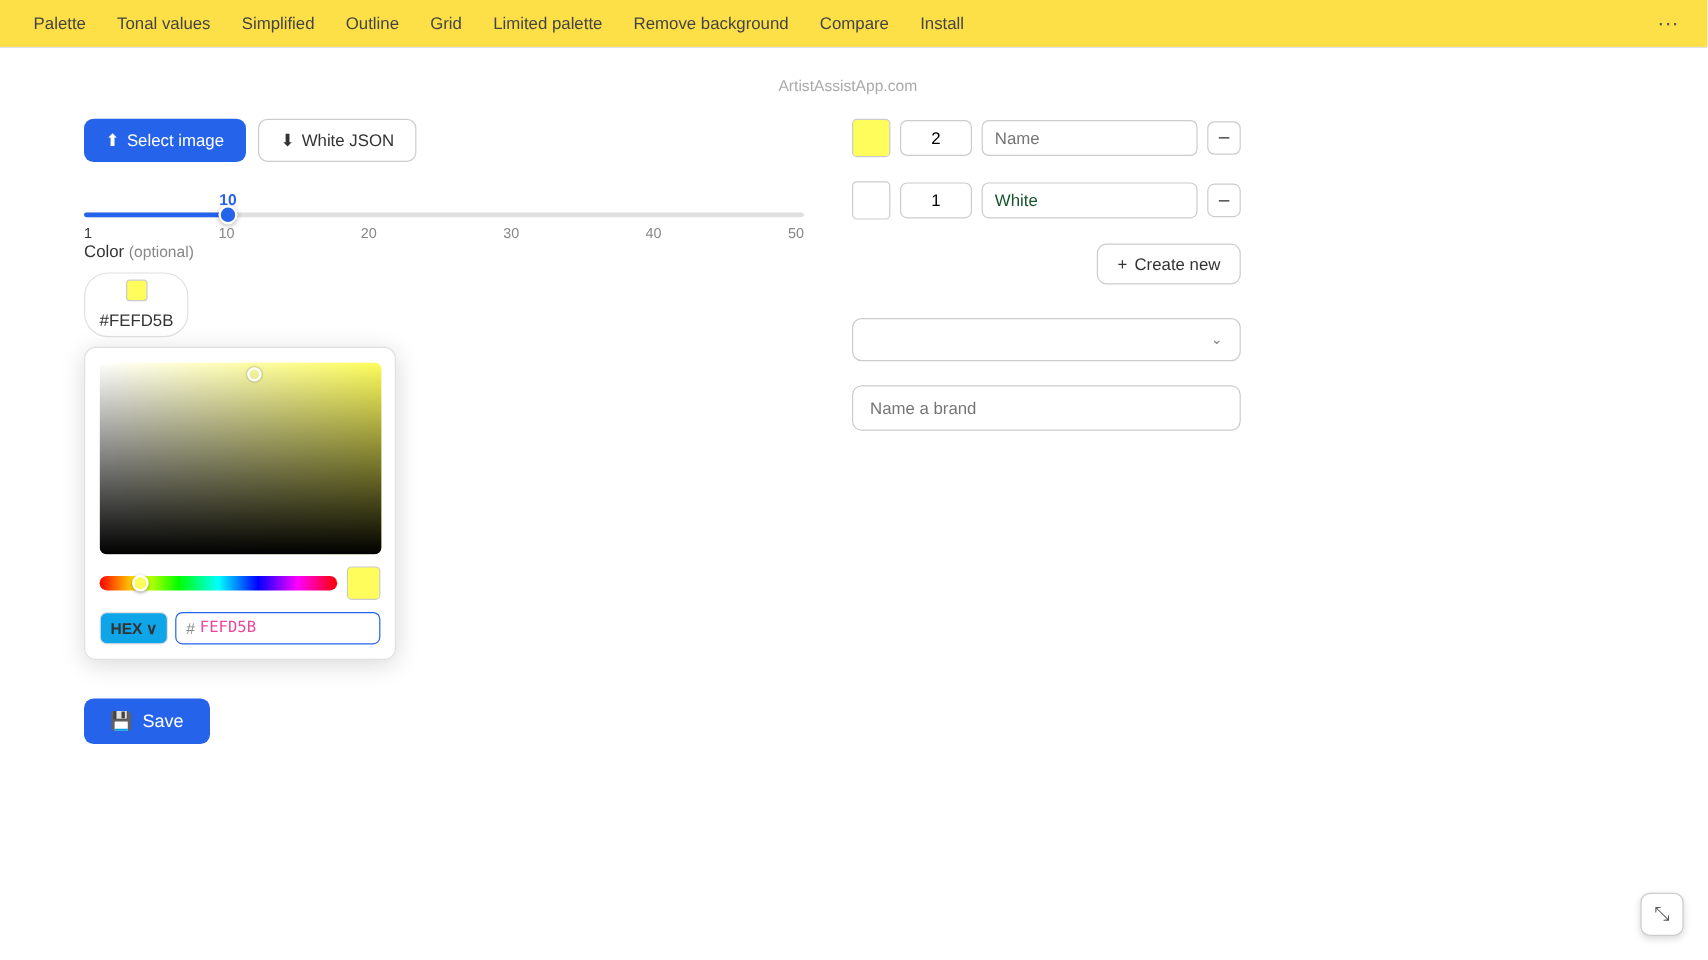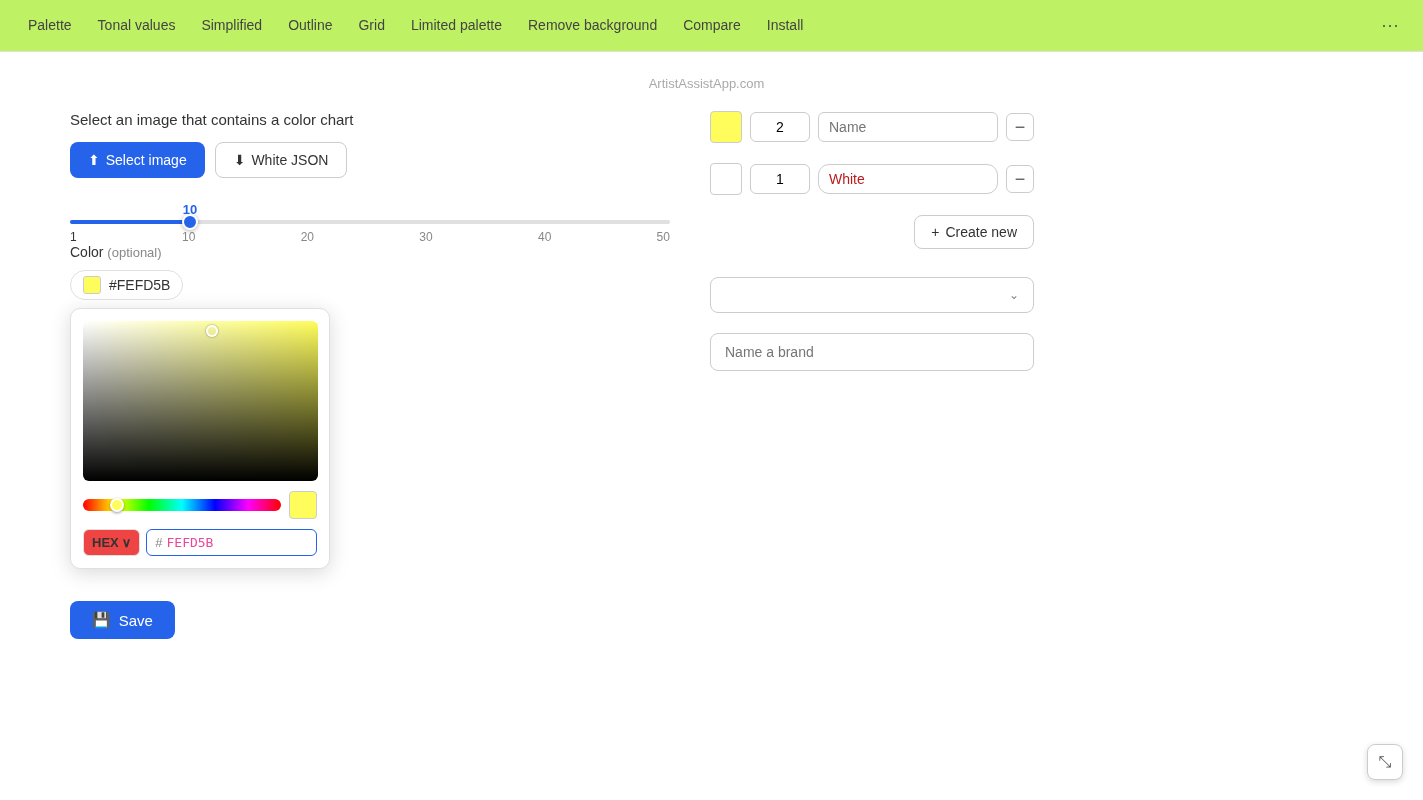--- a/index.html
+++ b/index.html
@@ -1,21 +1,21 @@
 <!DOCTYPE html>
 <html><head>
   <meta charset="utf-8">
   <style>
     * { box-sizing: border-box; margin: 0; padding: 0; }
     body { font-family: -apple-system, BlinkMacSystemFont, 'Segoe UI', sans-serif; background: #fff; font-size: 14px; color: #333; overflow-x: hidden; }
 
     
     .nav-bar {
       display: flex; align-items: center; border-bottom: 1px solid #e0e0e0;
-      padding: 0 16px; background: #bef264; height: 52px; gap: 2px;
+      padding: 0 16px; background: #fde047; height: 40px; gap: 2px;
     }
     .nav-item {
       padding: 8px 12px; cursor: pointer; color: #444; border-bottom: 2px solid transparent;
       white-space: nowrap; font-size: 14px; height: 52px; display: flex; align-items: center;
     }
     .nav-item.active { color: #1a73e8; border-bottom: 2px solid #1a73e8; font-weight: 500; }
     .nav-more { margin-left: auto; padding: 8px; cursor: pointer; font-size: 18px; color: #555; }
 
     
     .main-content {
@@ -45,21 +45,21 @@
     .color-swatch.yellow { background: #FEFD5B; }
     .color-swatch.white { background: #fff; border: 1px solid #ccc; }
     .num-input {
       width: 60px; padding: 6px 8px; border: 1px solid #ccc; border-radius: 6px;
       font-size: 14px; text-align: center;
     }
     .name-input {
       width: 180px; padding: 6px 10px; border: 1px solid #ccc; border-radius: 6px;
       font-size: 14px; color: #999;
     }
-    .name-input.filled { color: #b91c1c; border-radius: 11px; }
+    .name-input.filled { color: #14532d; }
     .minus-btn {
       width: 28px; height: 28px; border: 1px solid #ccc; border-radius: 6px;
       background: #fff; cursor: pointer; font-size: 18px; display: flex; align-items: center;
       justify-content: center; color: #555; line-height: 1;
     }
 
     
     .section-label {
       font-size: 15px; color: #333; margin-bottom: 14px;
     }
@@ -115,21 +115,21 @@
     }
 
     
     .color-section { margin-bottom: 16px; }
     .color-section-label { font-size: 14px; margin-bottom: 10px; }
     .color-section-label .optional { color: #888; font-size: 13px; }
 
     .color-pill {
       display: inline-flex; align-items: center; gap: 8px;
       border: 1px solid #e0e0e0; border-radius: 20px; padding: 5px 12px;
-      cursor: pointer; font-size: 14px; font-weight: 500; background: #fff;
+      cursor: pointer; font-size: 14px; font-weight: 500; background: #fff; flex-direction: column;
     }
     .color-pill-swatch {
       width: 18px; height: 18px; border-radius: 3px; background: #FEFD5B;
       border: 1px solid #ccc;
     }
 
     
     .color-picker-popup {
       background: #fff; border: 1px solid #e0e0e0; border-radius: 10px;
       padding: 12px; box-shadow: 0 4px 20px rgba(0,0,0,0.15);
@@ -172,21 +172,21 @@
     }
 
     
     .hex-row {
       display: flex; align-items: center; gap: 6px;
     }
     .hex-label-btn {
       display: flex; align-items: flex-end; gap: 3px;
       font-size: 13px; font-weight: 600; color: #333; cursor: pointer;
       border: 1px solid #e0e0e0; border-radius: 6px; padding: 5px 8px;
-      background: #ef4444;
+      background: #0ea5e9;
     }
     .hex-input-wrapper {
       flex: 1; display: flex; align-items: center; gap: 4px;
       border: 1px solid #2563eb; border-radius: 6px; padding: 5px 8px;
       background: #fff;
     }
     .hex-hash { color: #888; font-size: 13px; }
     .hex-input {
       border: none; outline: none; font-size: 13px; width: 100%;
       font-family: monospace; color: #ec4899;
@@ -242,21 +242,20 @@
   <div class="nav-more">···</div>
 </nav>
 
 <div class="main-content">
   <div class="app-watermark">ArtistAssistApp.com</div>
 
   <div class="content-area">
 
     <div class="left-panel">
 
-      <p class="section-label">Select an image that contains a color chart</p>
 
       <div class="btn-row">
         <button class="btn-primary">
           <span>⬆</span>
           <span>Select image</span>
         </button>
         <button class="btn-secondary">
           <span>⬇</span>
           <span>White JSON</span>
         </button>

